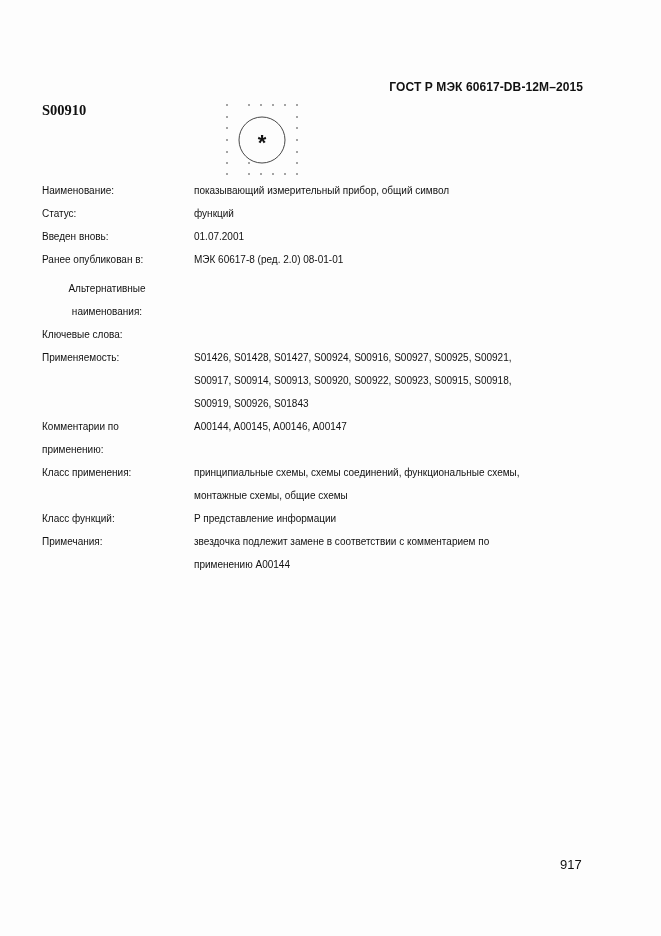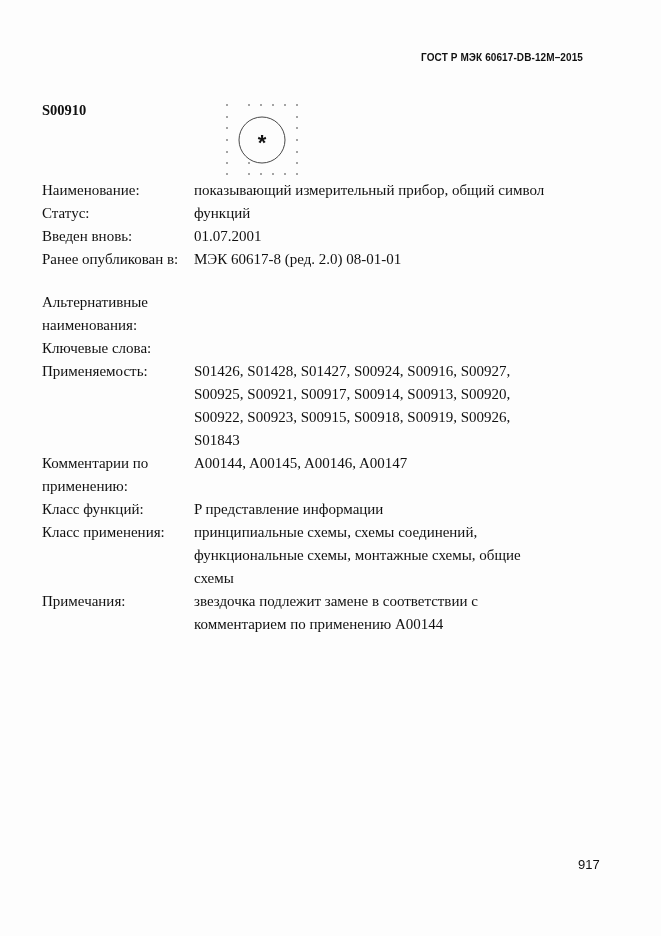--- a/index.html
+++ b/index.html
@@ -1,34 +1,34 @@
 <!DOCTYPE html>
 <html><head>
 <meta charset="utf-8">
 <style>
   html, body { margin: 0; padding: 0; }
   body {
     width: 661px; height: 936px; background: #fdfdfd; position: relative; overflow: hidden;
     font-family: "Liberation Sans", sans-serif; color: #111;
   }
   .header {
-    position: absolute; right: 78px; top: 52px;
-    font-size: 10px; font-weight: bold; letter-spacing: 0.1px;
+    position: absolute; right: 78px; top: 80px;
+    font-size: 12px; font-weight: bold; letter-spacing: 0.1px;
   }
   .code {
     position: absolute; left: 42px; top: 102px;
     font-size: 14.5px; font-weight: bold; font-family: Liberation Serif, serif;
   }
   .symbol { position: absolute; left: 220px; top: 98px; width: 84px; height: 82px; }
   .rows { position: absolute; left: 42px; top: 179px; width: 520px; }
-  .row { display: flex; font-size: 15px; line-height: 23px; font-family: Liberation Serif, serif; }
+  .row { display: flex; font-size: 10px; line-height: 23px; }
   .row .lbl { width: 152px; flex: none; }
   .row .val { flex: 1; }
-  .row.gap { margin-top: 20px; }
-  .pagenum { position: absolute; left: 578px; top: 857px; font-size: 13px; }
+  .row.gap { margin-top: 6px; text-align: center; }
+  .pagenum { position: absolute; left: 560px; top: 857px; font-size: 13px; }
 </style>
 </head>
 <body>
 
 <div class="header">ГОСТ Р МЭК 60617-DB-12M–2015</div>
 
 <div class="code">S00910</div>
 
 <div class="symbol">
   <svg width="84" height="82" viewBox="0 0 84 82">
@@ -87,26 +87,26 @@
   </div>
   <div class="row">
     <div class="lbl">Применяемость:</div>
     <div class="val" style="max-width:325px">S01426, S01428, S01427, S00924, S00916, S00927, S00925, S00921, S00917, S00914, S00913, S00920, S00922, S00923, S00915, S00918, S00919, S00926, S01843</div>
   </div>
   <div class="row">
     <div class="lbl" style="width:115px;margin-right:37px">Комментарии по применению:</div>
     <div class="val">A00144, A00145, A00146, A00147</div>
   </div>
   <div class="row">
+    <div class="lbl">Класс применения:</div>
+    <div class="val" style="max-width:330px">принципиальные схемы, схемы соединений, функциональные схемы, монтажные схемы, общие схемы</div>
+  </div>
+  <div class="row">
     <div class="lbl">Класс функций:</div>
     <div class="val">P представление информации</div>
-  </div>
-  <div class="row">
-    <div class="lbl">Класс применения:</div>
-    <div class="val" style="max-width:330px">принципиальные схемы, схемы соединений, функциональные схемы, монтажные схемы, общие схемы</div>
   </div>
   <div class="row">
     <div class="lbl">Примечания:</div>
     <div class="val" style="max-width:300px">звездочка подлежит замене в соответствии с комментарием по применению A00144</div>
   </div>
 </div>
 
 <div class="pagenum">917</div>
 
 </body></html>

